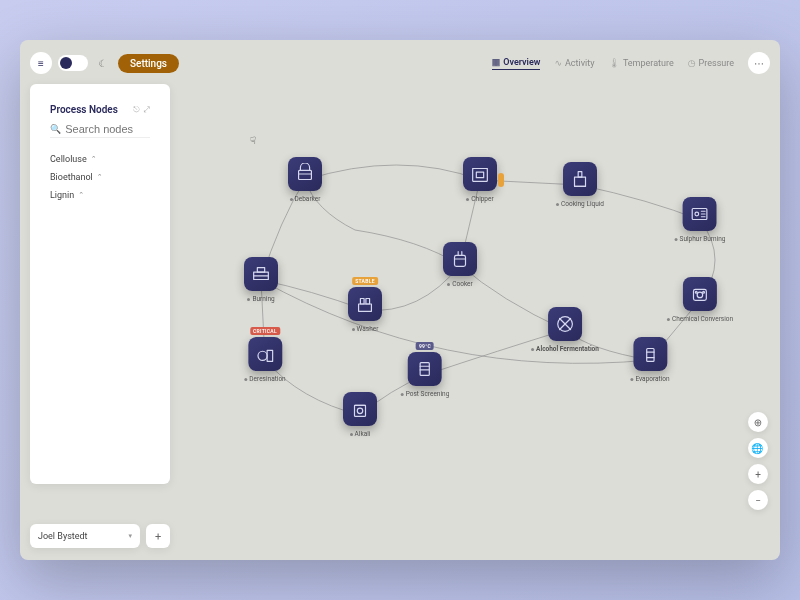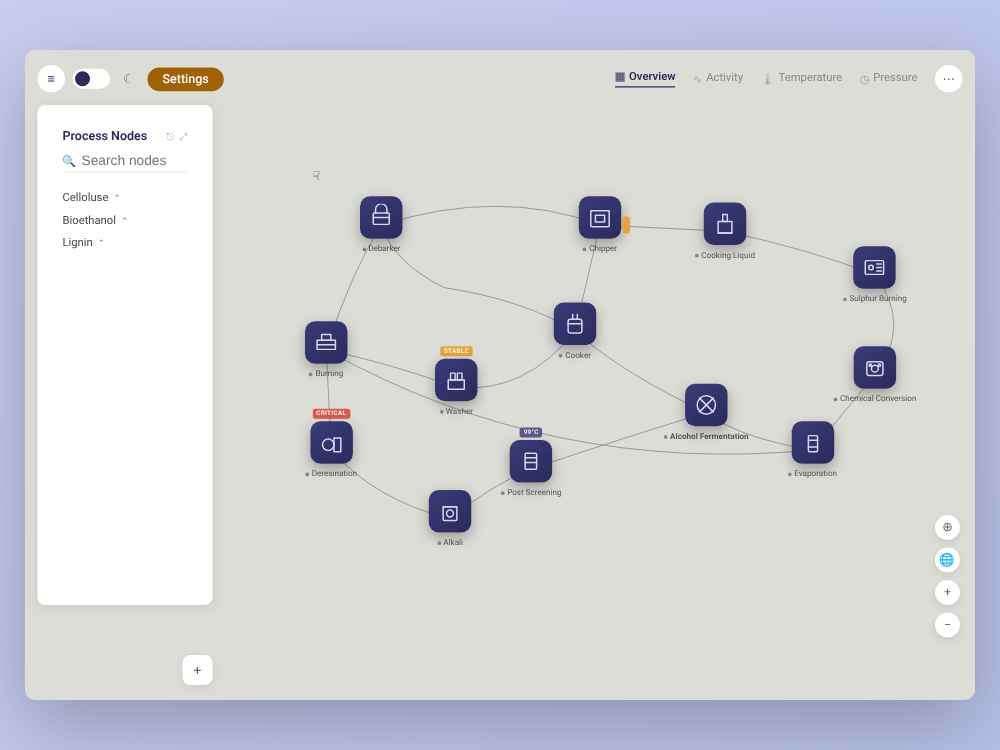--- a/index.html
+++ b/index.html
@@ -338,20 +338,24 @@
     <div class="cat-item">
       <span>Bioethanol</span>
       <span class="chev">⌃</span>
     </div>
     <div class="cat-item">
       <span>Lignin</span>
       <span class="chev">⌃</span>
     </div>
   </div>
 
+  <div class="user-pill">
+    <span>Joel Bystedt</span>
+    <span class="drop">▾</span>
+  </div>
   <div class="add-pill">+</div>
 
   <div class="canvas">
     <svg class="links">
       <g stroke="#999" stroke-width="0.8" fill="none">
         <path d="M285,140 Q380,110 460,140"></path>
         <path d="M460,140 L560,145"></path>
         <path d="M560,145 Q630,160 680,180"></path>
         <path d="M680,180 Q710,220 680,260"></path>
         <path d="M680,260 L630,320"></path>

